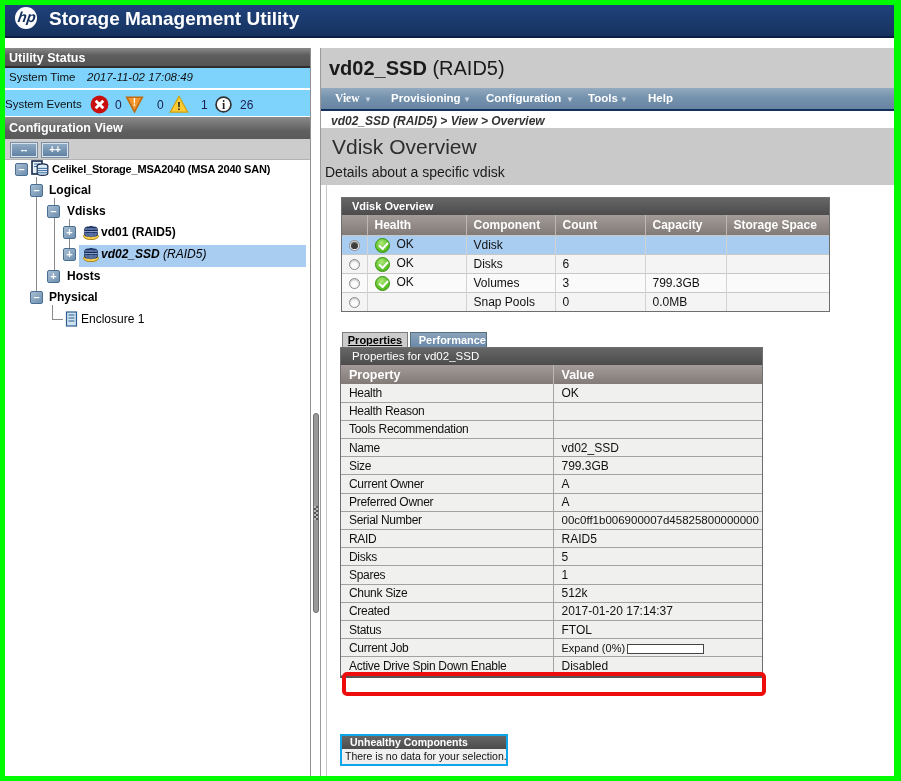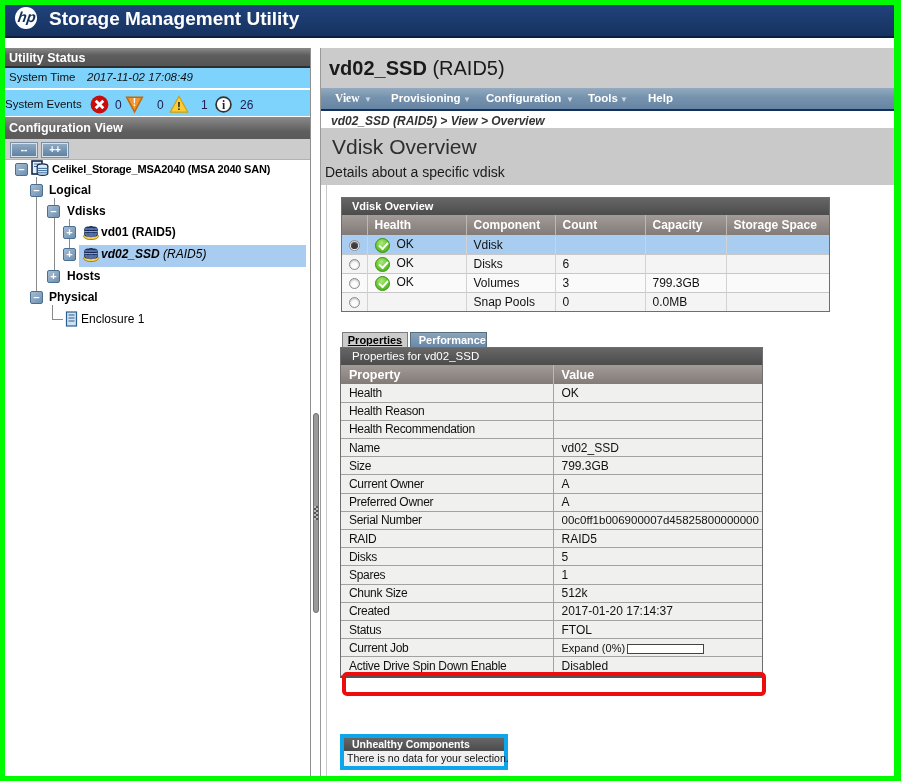--- a/index.html
+++ b/index.html
@@ -64,21 +64,21 @@
 .ptbl { position:absolute; left:19px; top:299px; width:423px; border:1px solid #6e6e6e; border-bottom:2px solid #555; }
 .ptbl .tbar { height:17px; background:linear-gradient(#666,#4c4c4c); color:#fff; font-size:11.5px; padding:2px 0 0 11px; }
 table.pt { border-collapse:collapse; width:100%; table-layout:fixed; }
 table.pt th { height:19px; background:linear-gradient(#a39b97,#827a76); color:#fff; font-size:12.5px; font-weight:bold; text-align:left; padding:0 0 0 8px; }
 table.pt td { height:18.2px; background:#f0f0ef; font-size:12px; color:#111; padding:0 0 0 8px; border-bottom:1px solid #a2a2a2; white-space:nowrap; overflow:hidden; }
 table.pt td.p { font-size:12px; letter-spacing:-0.3px; border-right:1px solid #a2a2a2; }
 .redbox { position:absolute; left:21px; top:624px; width:424px; height:23.5px; border:4px solid #ee0d0d; border-radius:5px; z-index:5; }
 .pbar { display:inline-block; vertical-align:-2px; margin-left:2px; width:77px; height:10px; background:#fff; border:1px solid #444; }
 
 
-.ubox { position:absolute; left:19px; top:686px; width:168px; border:4px solid #0ea5e9; }
+.ubox { position:absolute; left:19px; top:686px; width:168px; border:2px solid #0ea5e9; }
 .ubox .tbar { height:13px; background:linear-gradient(#666,#4c4c4c); color:#fff; font-size:10.5px; font-weight:bold; padding:0 0 0 8px; }
 .ubox .body { height:15px; background:#f0f0f0; font-size:10.5px; color:#111; padding:1px 0 0 3px; white-space:nowrap; }
 
 
 .split { position:absolute; left:308px; top:408px; width:6px; height:200px; background:#9a9a9a; border:1px solid #6f6f6f; border-radius:3px; }
 .grip { position:absolute; left:0px; top:92px; width:4px; height:14px;
   background:repeating-conic-gradient(#555 0% 25%, #bbb 0% 50%) 0 0/4px 4px; }
 </style>
 </head>
 <body>
@@ -309,21 +309,21 @@
             </tr>
         <tr>
               <td class="p">Health</td>
               <td>OK</td>
             </tr>
         <tr>
               <td class="p">Health Reason</td>
               <td></td>
             </tr>
         <tr>
-              <td class="p">Health Recommendation</td>
+              <td class="p">Tools Recommendation</td>
               <td></td>
             </tr>
         <tr>
               <td class="p">Name</td>
               <td>vd02_SSD</td>
             </tr>
         <tr>
               <td class="p">Size</td>
               <td>799.3GB</td>
             </tr>

